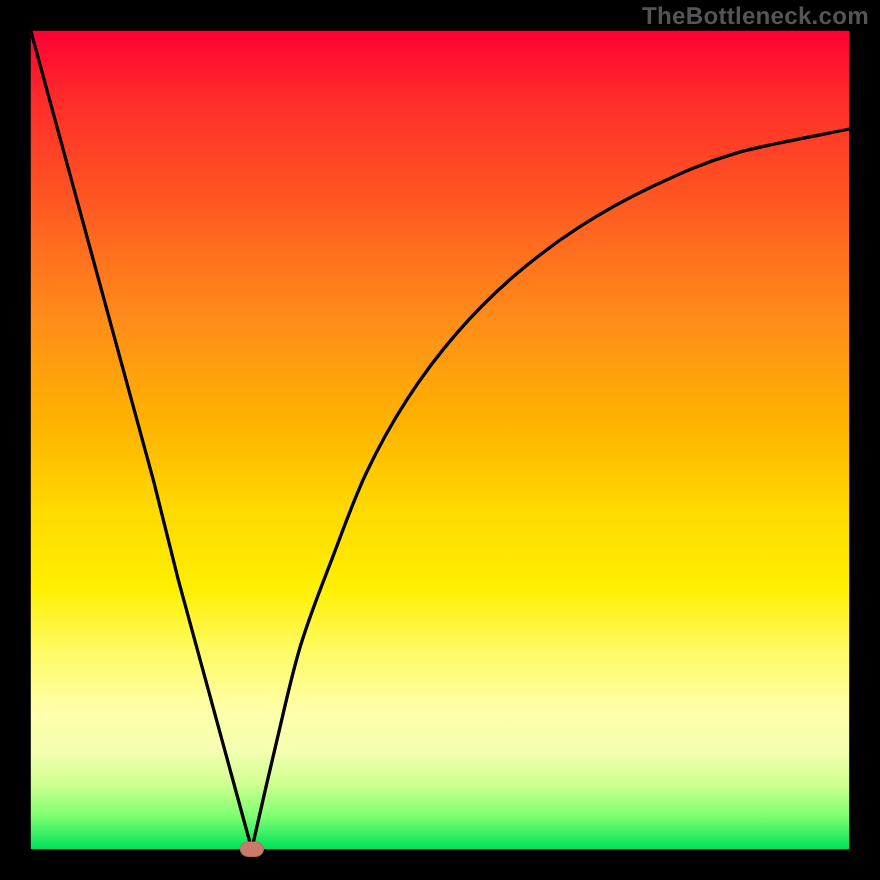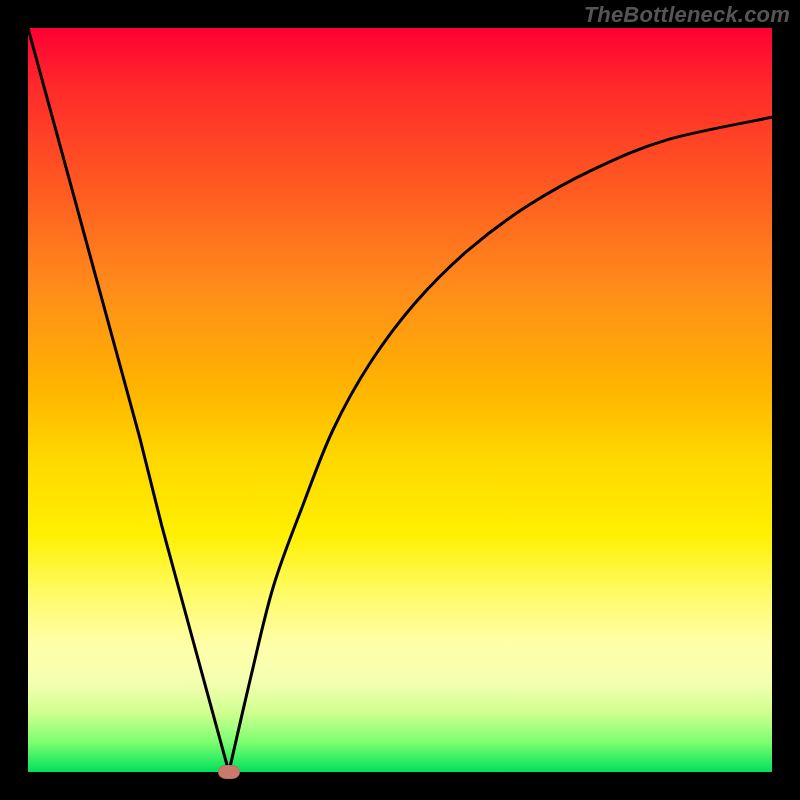--- a/index.html
+++ b/index.html
@@ -19,21 +19,20 @@
   }
   .watermark {
     position: absolute;
     top: 2px;
     right: 10px;
     color: #555;
     font-size: 22px;
     font-weight: 600;
     letter-spacing: 0.2px;
     z-index: 10;
-    font-style: italic;
   }
   .plot-area {
     position: absolute;
     left: 28px;
     top: 28px;
     width: 744px;
     height: 744px;
     background: linear-gradient(to bottom,
       #ff0033 0%,
       #ff2a2a 8%,

